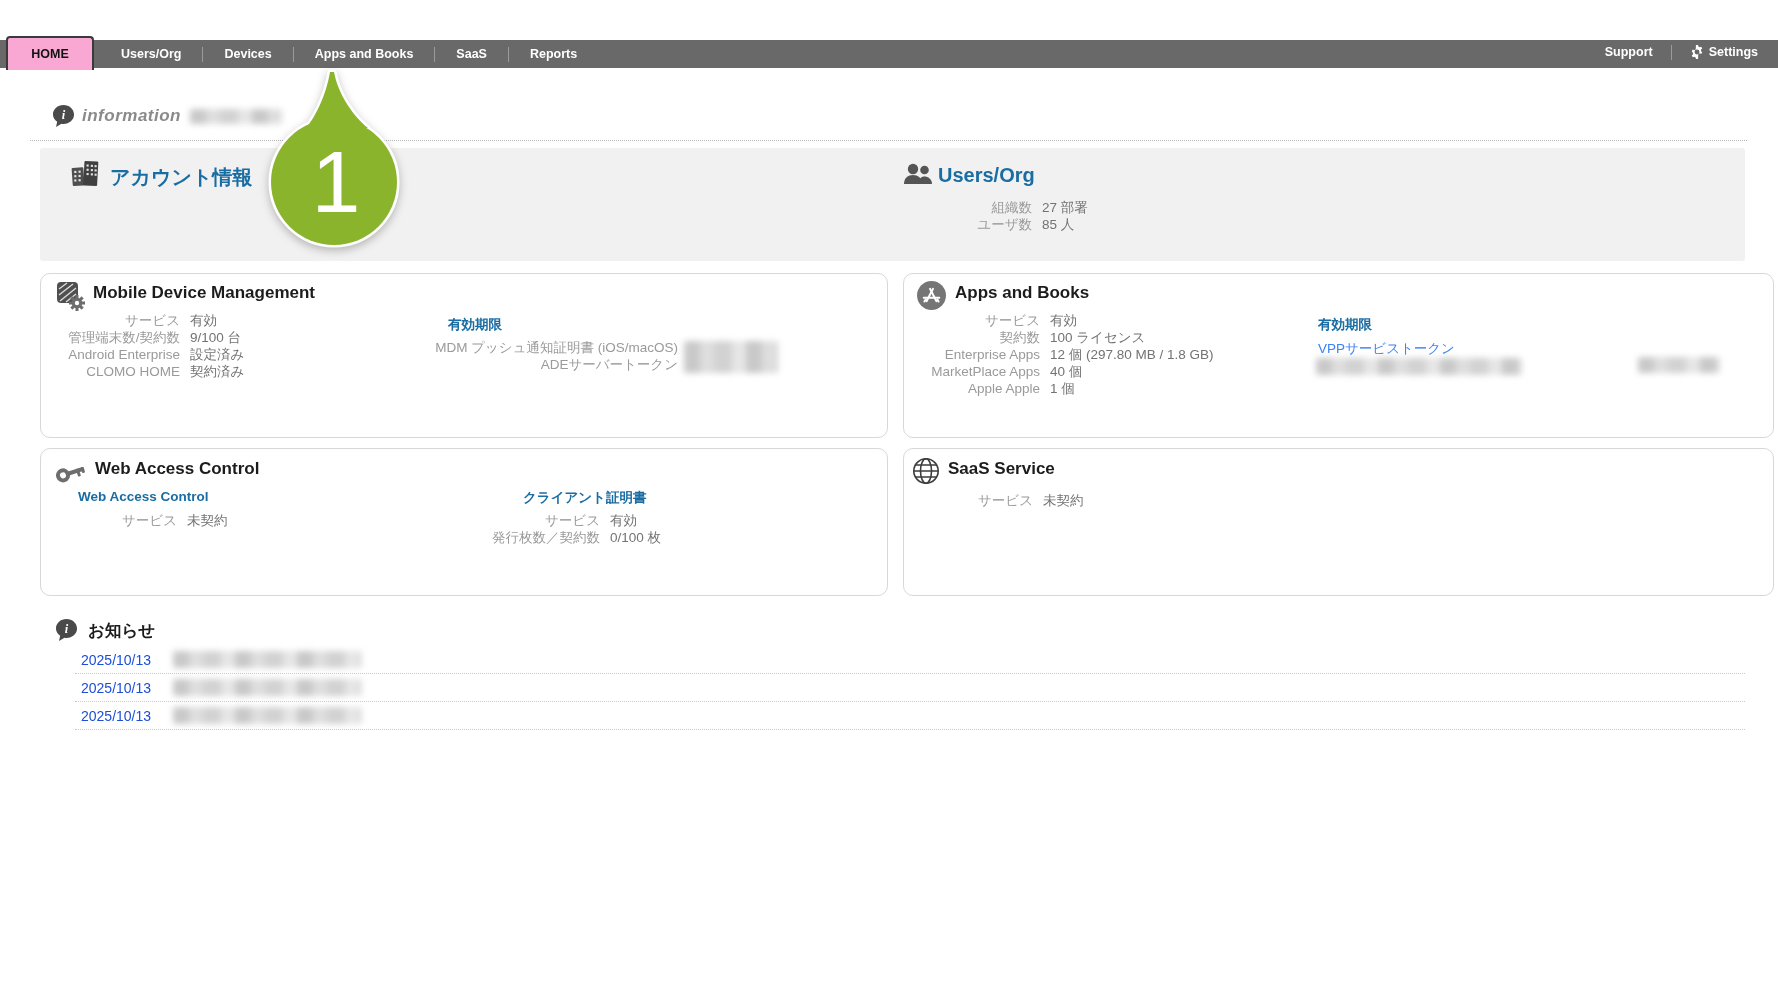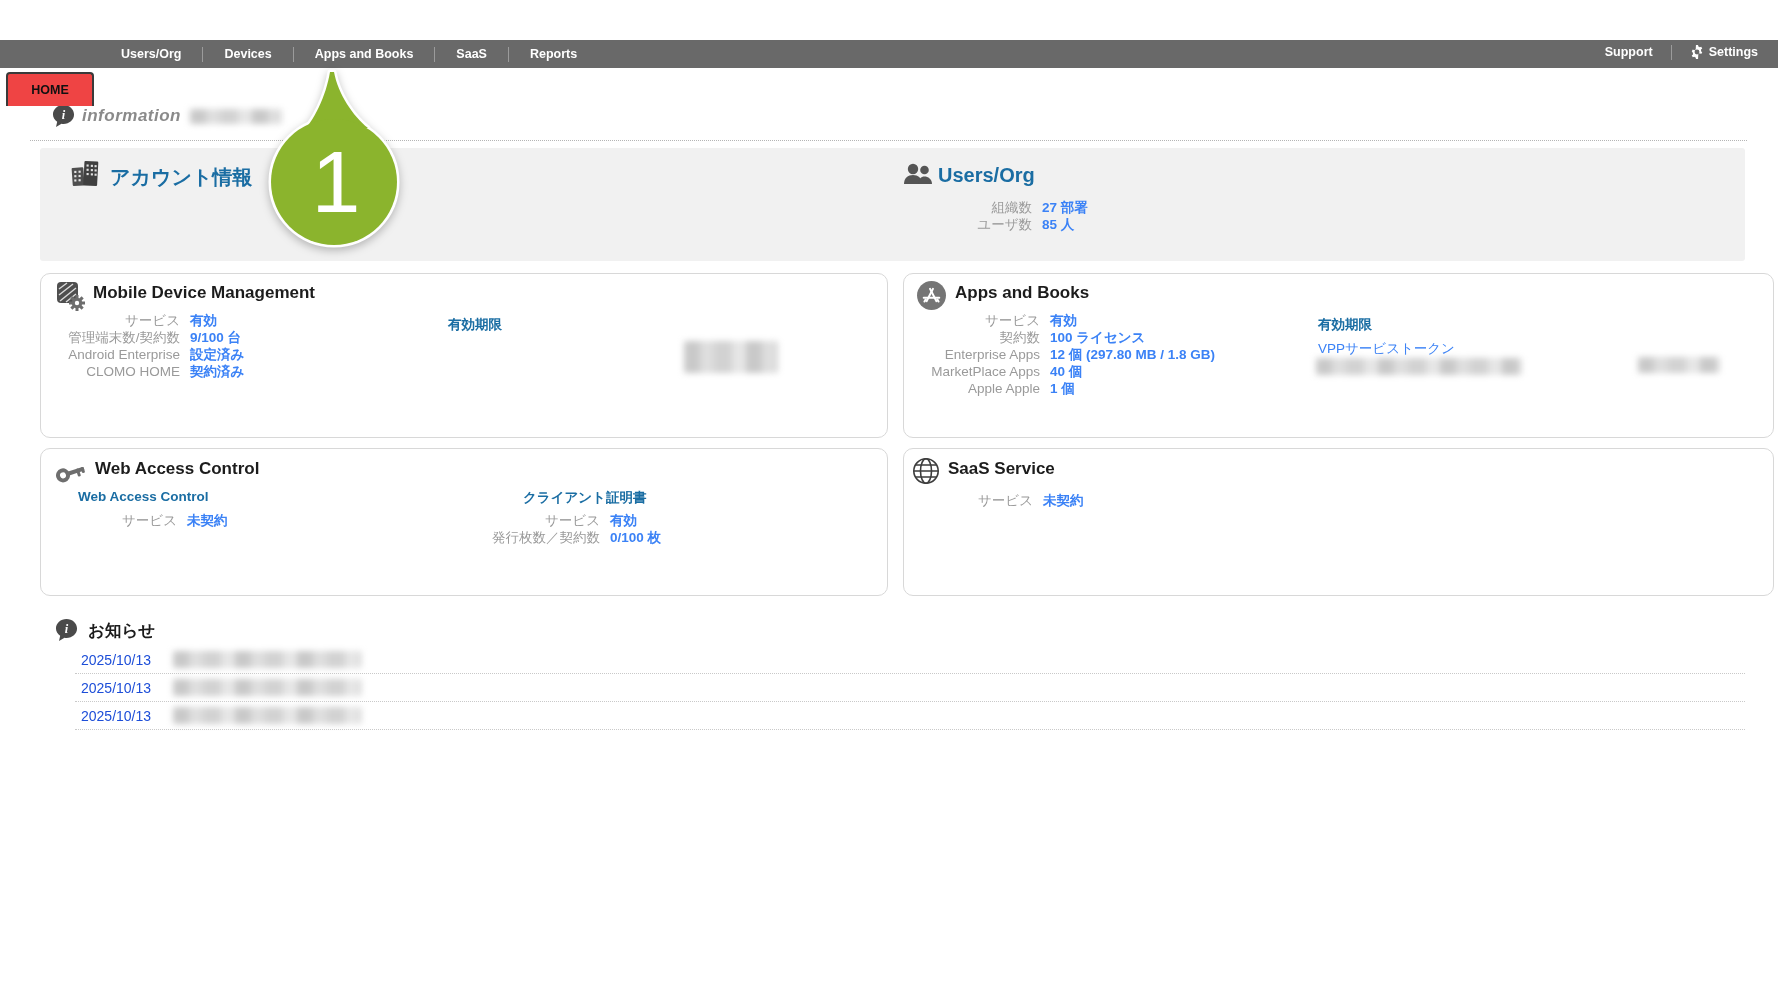--- a/index.html
+++ b/index.html
@@ -2,23 +2,23 @@
 <html><head>
 <meta charset="utf-8">
 <style>
   html,body{margin:0;padding:0;background:#fff;}
   body{font-family:"Liberation Sans","DejaVu Sans",sans-serif;}
   #canvas{position:relative;width:1778px;height:1000px;background:#fff;overflow:hidden;}
 
   
   .navbar{position:absolute;left:0;top:40;width:1778px;height:28px;background:#696969;}
   .navbar{top:40px;}
-  .home-tab{position:absolute;left:6px;top:36px;width:84px;height:32px;background:#ef4444;
+  .home-tab{position:absolute;left:6px;top:36px;width:84px;height:32px;background:#f9a8d4;
     border:2px solid #3a3a3a;border-bottom:none;border-radius:4px 4px 0 0;z-index:3;
-    display:flex;align-items:center;justify-content:center;font-size:12.5px;font-weight:700;color:#111;cursor:pointer;margin-top:36px;}
+    display:flex;align-items:center;justify-content:center;font-size:12.5px;font-weight:700;color:#111;cursor:pointer;}
   .tabrow{position:absolute;left:100px;top:40px;height:28px;display:flex;align-items:center;z-index:2;}
   .tab{color:#fff;font-size:12.5px;font-weight:700;padding:0 21px;cursor:pointer;white-space:nowrap;}
   .navsep{width:1px;height:15px;background:#9b9b9b;}
   .nav-right{position:absolute;right:20px;top:40px;height:24px;display:flex;align-items:center;z-index:2;}
   .nav-right .tab{padding:0 18px;}
   .gearwrap{display:flex;align-items:center;gap:5px;padding:0 0 0 18px;color:#fff;font-size:12.5px;font-weight:700;cursor:pointer;}
 
   
   .blur{background:repeating-linear-gradient(90deg,#c9c9c9 0 16px,#dedede 16px 30px,#d2d2d2 30px 48px,#e6e6e6 48px 62px);
     filter:blur(3px);border-radius:2px;}
@@ -26,21 +26,21 @@
   
   .info-label{position:absolute;left:82px;top:106px;font-size:17px;font-style:italic;font-weight:600;color:#8a8a8a;letter-spacing:.5px;}
   .dotline{position:absolute;left:30px;top:140px;width:1717px;border-top:1px dotted #b5b5b5;}
 
   
   .graypanel{position:absolute;left:40px;top:148px;width:1705px;height:113px;background:#f1f1f1;border-radius:3px;}
   .sec-title{position:absolute;font-size:20px;font-weight:700;color:#1a6da3;}
   .kvblock{position:absolute;}
   .kv{display:flex;line-height:16.5px;font-size:13.5px;}
   .kv .lbl{color:#9a9a9a;text-align:right;padding-right:10px;flex:0 0 auto;}
-  .kv .val{color:#3b82f6;font-weight:700;white-space:nowrap;}
+  .kv .val{color:#737373;font-weight:400;white-space:nowrap;}
   .kv17 .kv{line-height:17px;}
 
   
   .card{position:absolute;background:#fff;border:1px solid #d8d8d8;border-radius:10px;}
   .card-title{position:absolute;font-size:17px;font-weight:700;color:#1c1c1c;white-space:nowrap;}
   .bluelink{position:absolute;font-size:13.5px;font-weight:700;color:#1a6da3;cursor:pointer;text-decoration:none;white-space:nowrap;}
   .graylbl{position:absolute;font-size:13.5px;color:#3b82f6;white-space:nowrap;}
 
   
   .notice-rows{position:absolute;left:75px;top:646px;width:1670px;}
@@ -181,20 +181,28 @@
       <div class="lbl" style="width:130px;">Android Enterprise</div>
         <div class="val">設定済み</div>
     </div>
     <div class="kv">
       <div class="lbl" style="width:130px;">CLOMO HOME</div>
         <div class="val">契約済み</div>
     </div>
   </div>
 
   <a class="bluelink" style="left:448px;top:316px;">有効期限</a>
+  <div class="kvblock kv17" style="left:416px;top:339px;">
+    <div class="kv">
+      <div class="lbl" style="width:262px;">MDM プッシュ通知証明書 (iOS/macOS)</div>
+    </div>
+    <div class="kv">
+      <div class="lbl" style="width:262px;">ADEサーバートークン</div>
+    </div>
+  </div>
   <div class="blur" style="position:absolute;left:684px;top:341px;width:94px;height:32px;"></div>
 
   <div class="card" style="left:903px;top:273px;width:869px;height:163px;"></div>
   <span class="icon" style="left:916px;top:280px;">
     <svg viewBox="0 0 30 30" width="31" height="31">
       <circle cx="15" cy="15" r="14" fill="#757575"></circle>
       <g stroke="#fff" stroke-width="2" stroke-linecap="round" fill="none">
         <path d="M10.2 20.5 L16.4 8.6"></path>
           <path d="M19.8 20.5 L13.6 8.6"></path>
         <path d="M7.5 17.2 L22.5 17.2"></path>

